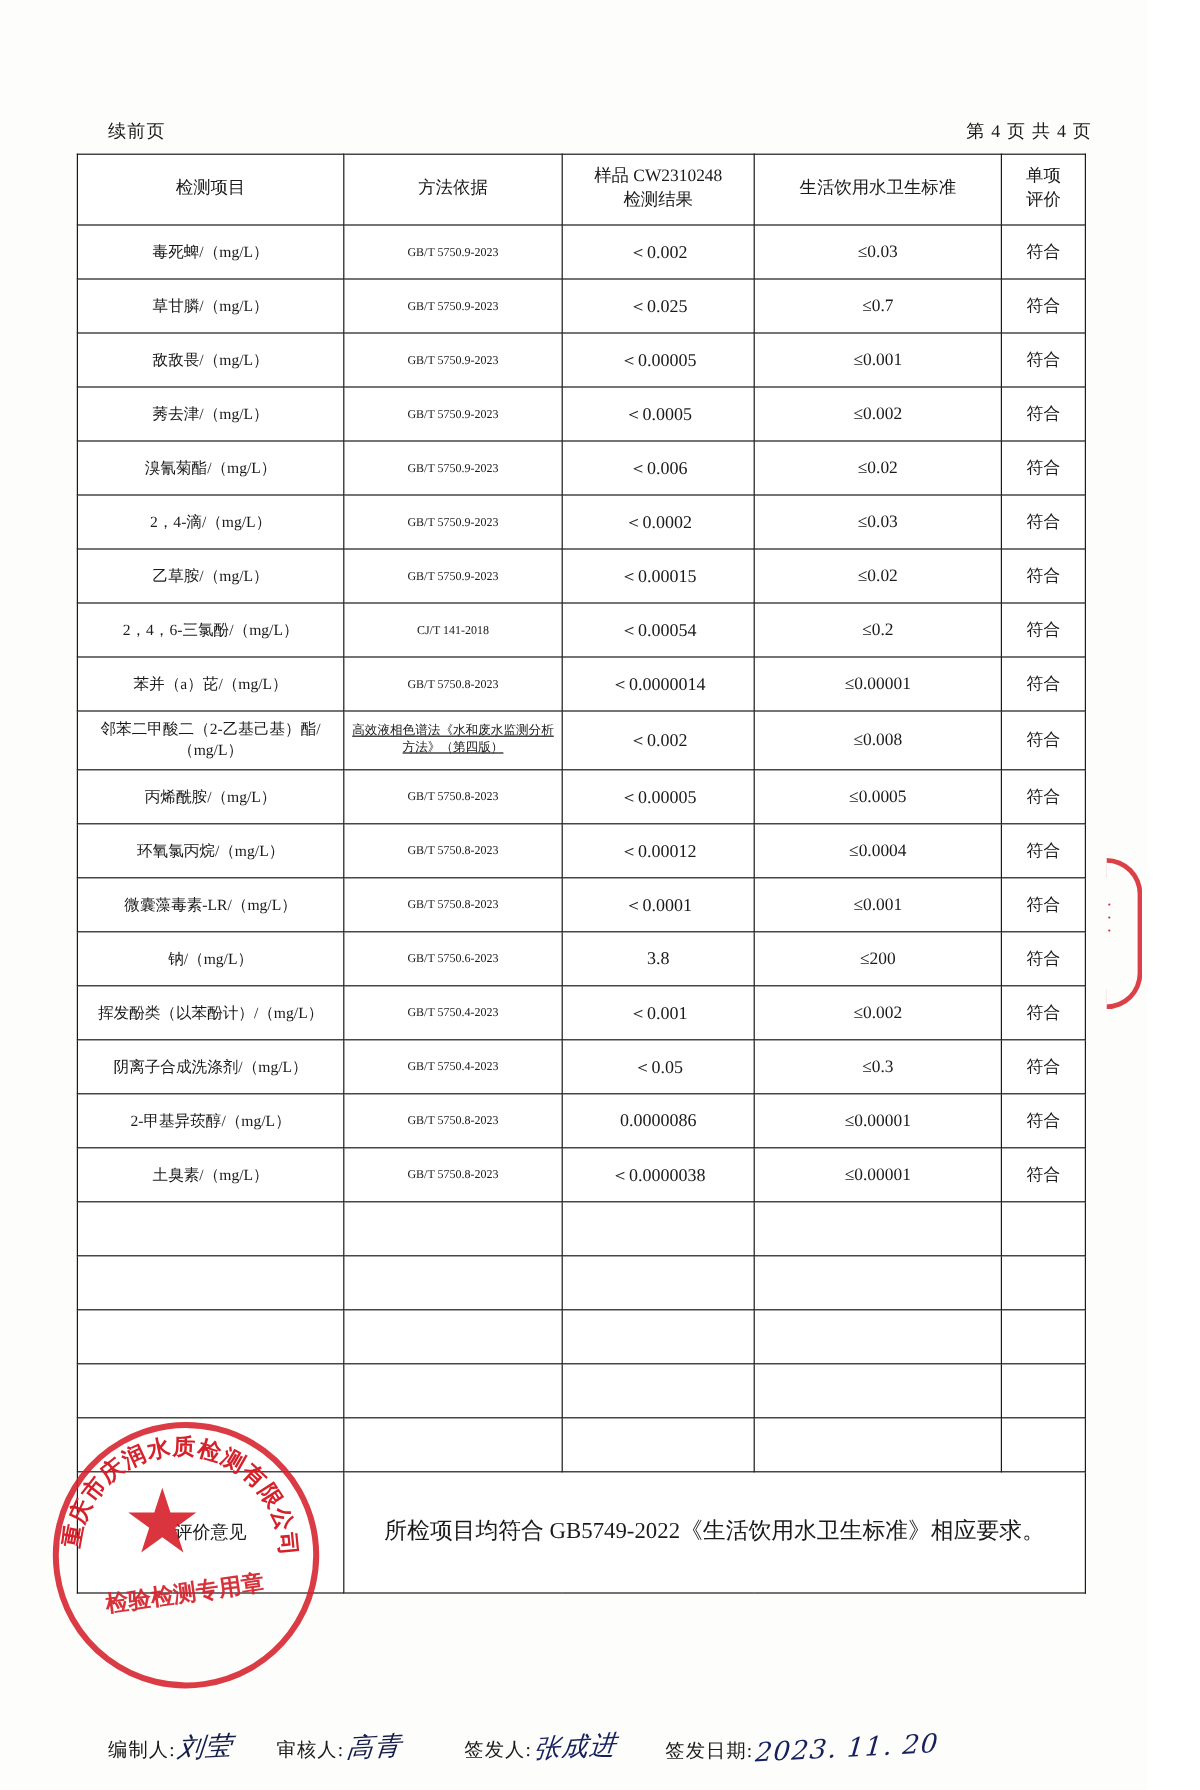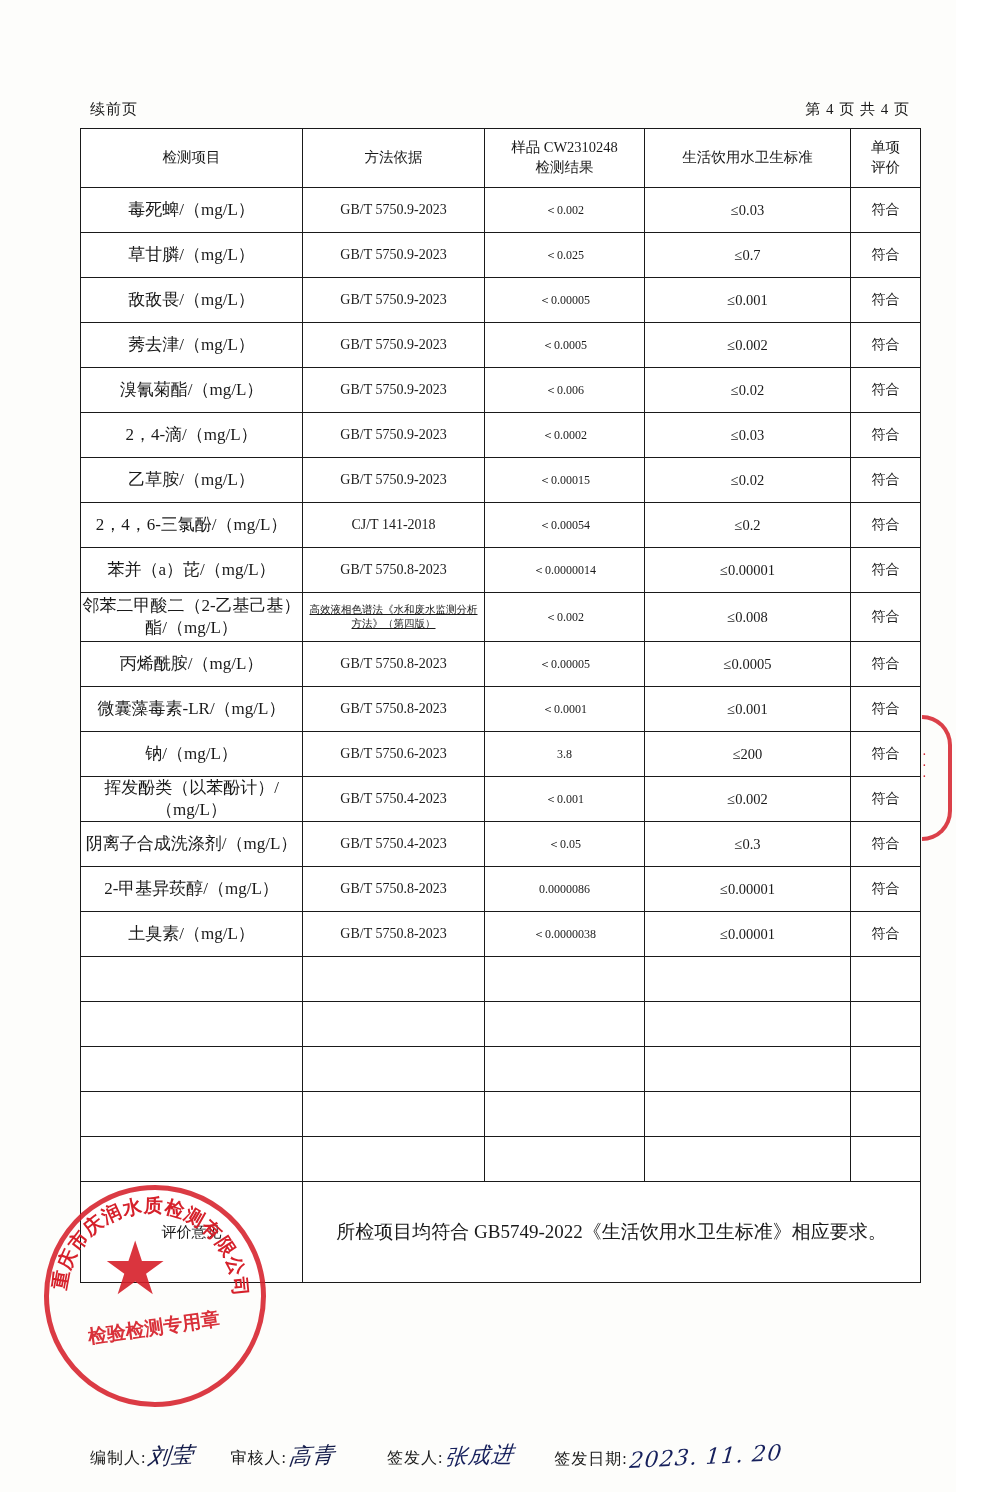--- a/index.html
+++ b/index.html
@@ -31,21 +31,21 @@
     justify-content: space-between;
     align-items: flex-end;
     font-size: 15px;
     font-family: "Liberation Serif", serif;
   }
   .header-left { letter-spacing: 1px; }
   .header-right { letter-spacing: 1px; }
 
   table.report {
     position: absolute;
-    left: 80px;
+    left: 64px;
     top: 128px;
     width: 840px;
     border-collapse: collapse;
     table-layout: fixed;
     background: #fff;
   }
   table.report td, table.report th {
     border: 1px solid #1a1a1a;
     padding: 0;
     vertical-align: middle;
@@ -64,25 +64,25 @@
   .col-eval   { width: 70px; }
 
   tbody td {
     height: 44px;
     font-size: 14.5px;
   }
   td.item {
     text-align: left;
     padding-left: 14px;
     line-height: 1.3;
-    font-size: 17px;
-  }
-  td.method { font-size: 14px; }
+    font-size: 13px;
+  }
+  td.method { font-size: 10px; }
   td.method.small { font-size: 10.5px; line-height: 1.35; padding: 2px 4px; text-decoration: underline; }
-  td.result { font-size: 12px; }
+  td.result { font-size: 15px; }
   td.std { font-size: 14.5px; }
   td.eval { font-size: 14px; }
 
   tr.blank td { height: 44px; }
 
   .eval-row td {
     height: 100px;
   }
   .eval-label {
     text-align: center;
@@ -312,20 +312,27 @@
           <td class="eval">符合</td>
         </tr>
         <tr>
           <td class="item">丙烯酰胺/（mg/L）</td>
           <td class="method">GB/T 5750.8-2023</td>
           <td class="result">＜0.00005</td>
           <td class="std">≤0.0005</td>
           <td class="eval">符合</td>
         </tr>
         <tr>
+          <td class="item">环氧氯丙烷/（mg/L）</td>
+          <td class="method">GB/T 5750.8-2023</td>
+          <td class="result">＜0.00012</td>
+          <td class="std">≤0.0004</td>
+          <td class="eval">符合</td>
+        </tr>
+        <tr>
           <td class="item">微囊藻毒素-LR/（mg/L）</td>
           <td class="method">GB/T 5750.8-2023</td>
           <td class="result">＜0.0001</td>
           <td class="std">≤0.001</td>
           <td class="eval">符合</td>
         </tr>
         <tr>
           <td class="item">钠/（mg/L）</td>
           <td class="method">GB/T 5750.6-2023</td>
           <td class="result">3.8</td>

